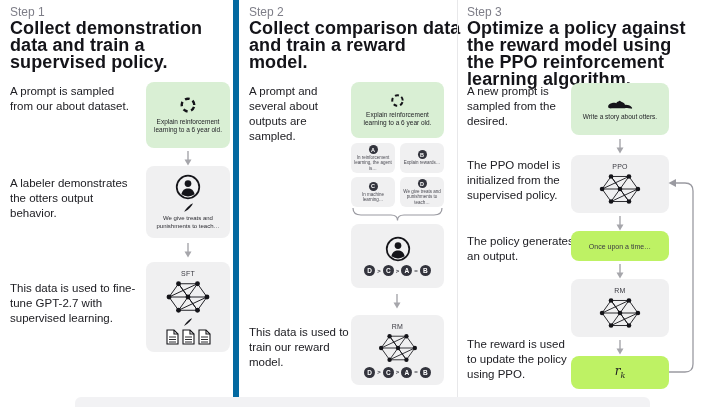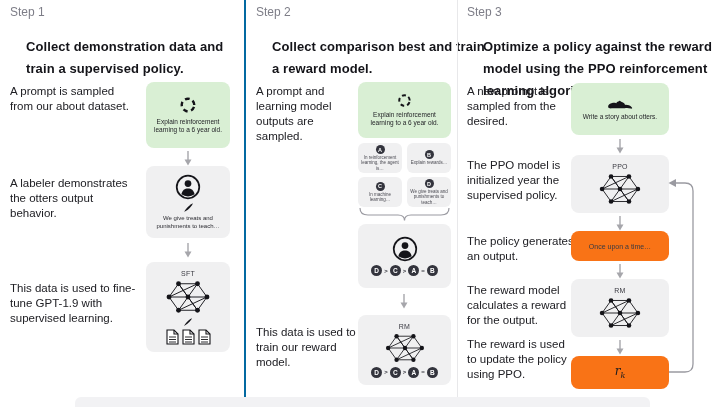--- a/index.html
+++ b/index.html
@@ -2,31 +2,31 @@
 <html><head>
 <meta charset="utf-8">
 <style>
   html,body{margin:0;padding:0;background:#ffffff;}
   .canvas{
     position:relative;width:720px;height:407px;background:#ffffff;overflow:hidden;
     font-family:"Liberation Sans", sans-serif;color:#1c1c21;
   }
   .col{position:absolute;top:0;height:100%;}
   .col1{left:0;width:233px;}
-  .col2{left:244px;width:234px;border-left:2px solid #0369a1;padding-left:46px;}
+  .col2{left:233px;width:234px;border-left:6px solid #0369a1;padding-left:46px;}
   .col3{left:457px;width:253px;border-left:1px solid #e8e8ea;padding-left:44px;}
   .step-label{position:absolute;left:10px;top:5px;font-size:12px;color:#7d7d87;}
-  .title{position:absolute;left:10px;top:20px;margin:16px;font-size:13px;line-height:22px;
+  .title{position:absolute;left:10px;top:20px;margin:0;font-size:18px;line-height:17px;
          font-weight:bold;color:#141419;letter-spacing:0.1px;}
   .rowtext{position:absolute;margin:0;font-size:11.5px;line-height:15px;color:#202025;}
   .gbox{position:absolute;background:#d9efd4;border-radius:8px;display:flex;flex-direction:column;
         align-items:center;justify-content:center;gap:4px;text-align:center;}
   .xbox{position:absolute;background:#f0f0f1;border-radius:8px;display:flex;flex-direction:column;
         align-items:center;justify-content:center;text-align:center;}
-  .txbox{position:absolute;background:#f97316;border-radius:8px;display:flex;align-items:center;
+  .txbox{position:absolute;background:#bef264;border-radius:8px;display:flex;align-items:center;
          justify-content:center;text-align:center;}
   .cap{font-size:6.5px;line-height:8.5px;color:#1e1e23;max-width:82px;}
   .cap6{font-size:6px;line-height:7.5px;color:#2a2a30;max-width:76px;}
   .mlabel{font-size:7px;color:#3a3a42;letter-spacing:0.3px;}
   .arr{position:absolute;width:10px;height:15px;}
   .arr line{stroke:#a6a6ab;stroke-width:1.4;}
   .arr polygon{fill:#a6a6ab;}
   .obox{position:absolute;width:44px;height:30px;background:#f0f0f1;border-radius:6px;
         display:flex;flex-direction:column;align-items:center;justify-content:center;gap:1px;overflow:hidden;}
   .oletter{width:9px;height:9px;border-radius:50%;background:#33343d;color:#fff;font-size:5.5px;
@@ -80,21 +80,21 @@
         <path d="M1.5,12.5 C4,11.2 8,9 11.5,4 L12.6,1.6 L10.3,2.8 C6.5,5.5 3.4,9 1.5,12.5 Z" fill="#141419"></path>
       </svg>
       <div class="cap6">We give treats and punishments to teach…</div>
     </div>
 
     <svg class="arr" style="left:183px;top:243px" viewBox="0 0 10 15">
       <line x1="5" y1="0" x2="5" y2="9"></line>
         <polygon points="1.5,8.5 8.5,8.5 5,14.5"></polygon>
     </svg>
 
-    <p class="rowtext" style="left:10px;top:281px;width:132px">This data is used to fine-tune GPT-1.9 with supervised learning.</p>
+    <p class="rowtext" style="left:10px;top:281px;width:132px">This data is used to fine-tune GPT-2.7 with supervised learning.</p>
     <div class="xbox" style="left:146px;top:262px;width:84px;height:90px;gap:2px">
       <div class="mlabel">SFT</div>
       <svg class="net" width="46" height="36" viewBox="0 0 46 38">
         <line x1="13" y1="5" x2="33" y2="5"></line>
           <line x1="13" y1="5" x2="3" y2="19"></line>
           <line x1="13" y1="5" x2="23" y2="19"></line>
         <line x1="33" y1="5" x2="23" y2="19"></line>
           <line x1="33" y1="5" x2="43" y2="19"></line>
           <line x1="3" y1="19" x2="23" y2="19"></line>
         <line x1="23" y1="19" x2="43" y2="19"></line>
@@ -138,23 +138,23 @@
             <line x1="3" y1="8" x2="10" y2="8" stroke="#141419" stroke-width="0.9"></line>
             <line x1="3" y1="10.5" x2="10" y2="10.5" stroke="#141419" stroke-width="0.9"></line>
             <line x1="3" y1="13" x2="10" y2="13" stroke="#141419" stroke-width="0.9"></line>
           </svg>
       </div>
     </div>
   </div>
 
   <div class="col col2">
     <div class="step-label">Step 2</div>
-    <h2 class="title" style="width:215px">Collect comparison best and train a reward model.</h2>
-
-    <p class="rowtext" style="left:10px;top:84px;width:100px">A prompt and learning model outputs are sampled.</p>
+    <h2 class="title" style="width:215px">Collect comparison data and train a reward model.</h2>
+
+    <p class="rowtext" style="left:10px;top:84px;width:100px">A prompt and several about outputs are sampled.</p>
     <div class="gbox" style="left:112px;top:82px;width:93px;height:56px;gap:3px">
       <svg width="15" height="15" viewBox="0 0 18 18">
         <circle cx="9" cy="9" r="6.3" fill="none" stroke="#141419" stroke-width="2.4" stroke-dasharray="4.6 3.4" transform="rotate(18 9 9)"></circle>
       </svg>
       <div class="cap">Explain reinforcement learning to a 6 year old.</div>
     </div>
 
     <div class="obox" style="left:112px;top:143px">
       <span class="oletter">A</span>
       <span class="otext">In reinforcement learning, the agent is…</span>
@@ -248,21 +248,21 @@
         <circle cx="13.6" cy="4.9" r="1" fill="#141419"></circle>
       </svg>
       <div class="cap">Write a story about otters.</div>
     </div>
 
     <svg class="arr" style="left:157px;top:139px" viewBox="0 0 10 15">
       <line x1="5" y1="0" x2="5" y2="9"></line>
         <polygon points="1.5,8.5 8.5,8.5 5,14.5"></polygon>
     </svg>
 
-    <p class="rowtext" style="left:9px;top:158px;width:110px">The PPO model is initialized year the supervised policy.</p>
+    <p class="rowtext" style="left:9px;top:158px;width:110px">The PPO model is initialized from the supervised policy.</p>
     <div class="xbox" style="left:113px;top:155px;width:98px;height:58px;gap:2px">
       <div class="mlabel">PPO</div>
       <svg class="net" width="44" height="34" viewBox="0 0 46 38">
         <line x1="13" y1="5" x2="33" y2="5"></line>
           <line x1="13" y1="5" x2="3" y2="19"></line>
           <line x1="13" y1="5" x2="23" y2="19"></line>
         <line x1="33" y1="5" x2="23" y2="19"></line>
           <line x1="33" y1="5" x2="43" y2="19"></line>
           <line x1="3" y1="19" x2="23" y2="19"></line>
         <line x1="23" y1="19" x2="43" y2="19"></line>
@@ -292,21 +292,20 @@
     <p class="rowtext" style="left:9px;top:234px;width:112px">The policy generates an output.</p>
     <div class="txbox" style="left:113px;top:231px;width:98px;height:30px">
       <span style="font-size:7px;color:#3a3a42">Once upon a time…</span>
     </div>
 
     <svg class="arr" style="left:157px;top:264px" viewBox="0 0 10 15">
       <line x1="5" y1="0" x2="5" y2="9"></line>
         <polygon points="1.5,8.5 8.5,8.5 5,14.5"></polygon>
     </svg>
 
-    <p class="rowtext" style="left:9px;top:283px;width:114px">The reward model calculates a reward for the output.</p>
     <div class="xbox" style="left:113px;top:279px;width:98px;height:58px;gap:2px">
       <div class="mlabel">RM</div>
       <svg class="net" width="44" height="34" viewBox="0 0 46 38">
         <line x1="13" y1="5" x2="33" y2="5"></line>
           <line x1="13" y1="5" x2="3" y2="19"></line>
           <line x1="13" y1="5" x2="23" y2="19"></line>
         <line x1="33" y1="5" x2="23" y2="19"></line>
           <line x1="33" y1="5" x2="43" y2="19"></line>
           <line x1="3" y1="19" x2="23" y2="19"></line>
         <line x1="23" y1="19" x2="43" y2="19"></line>

